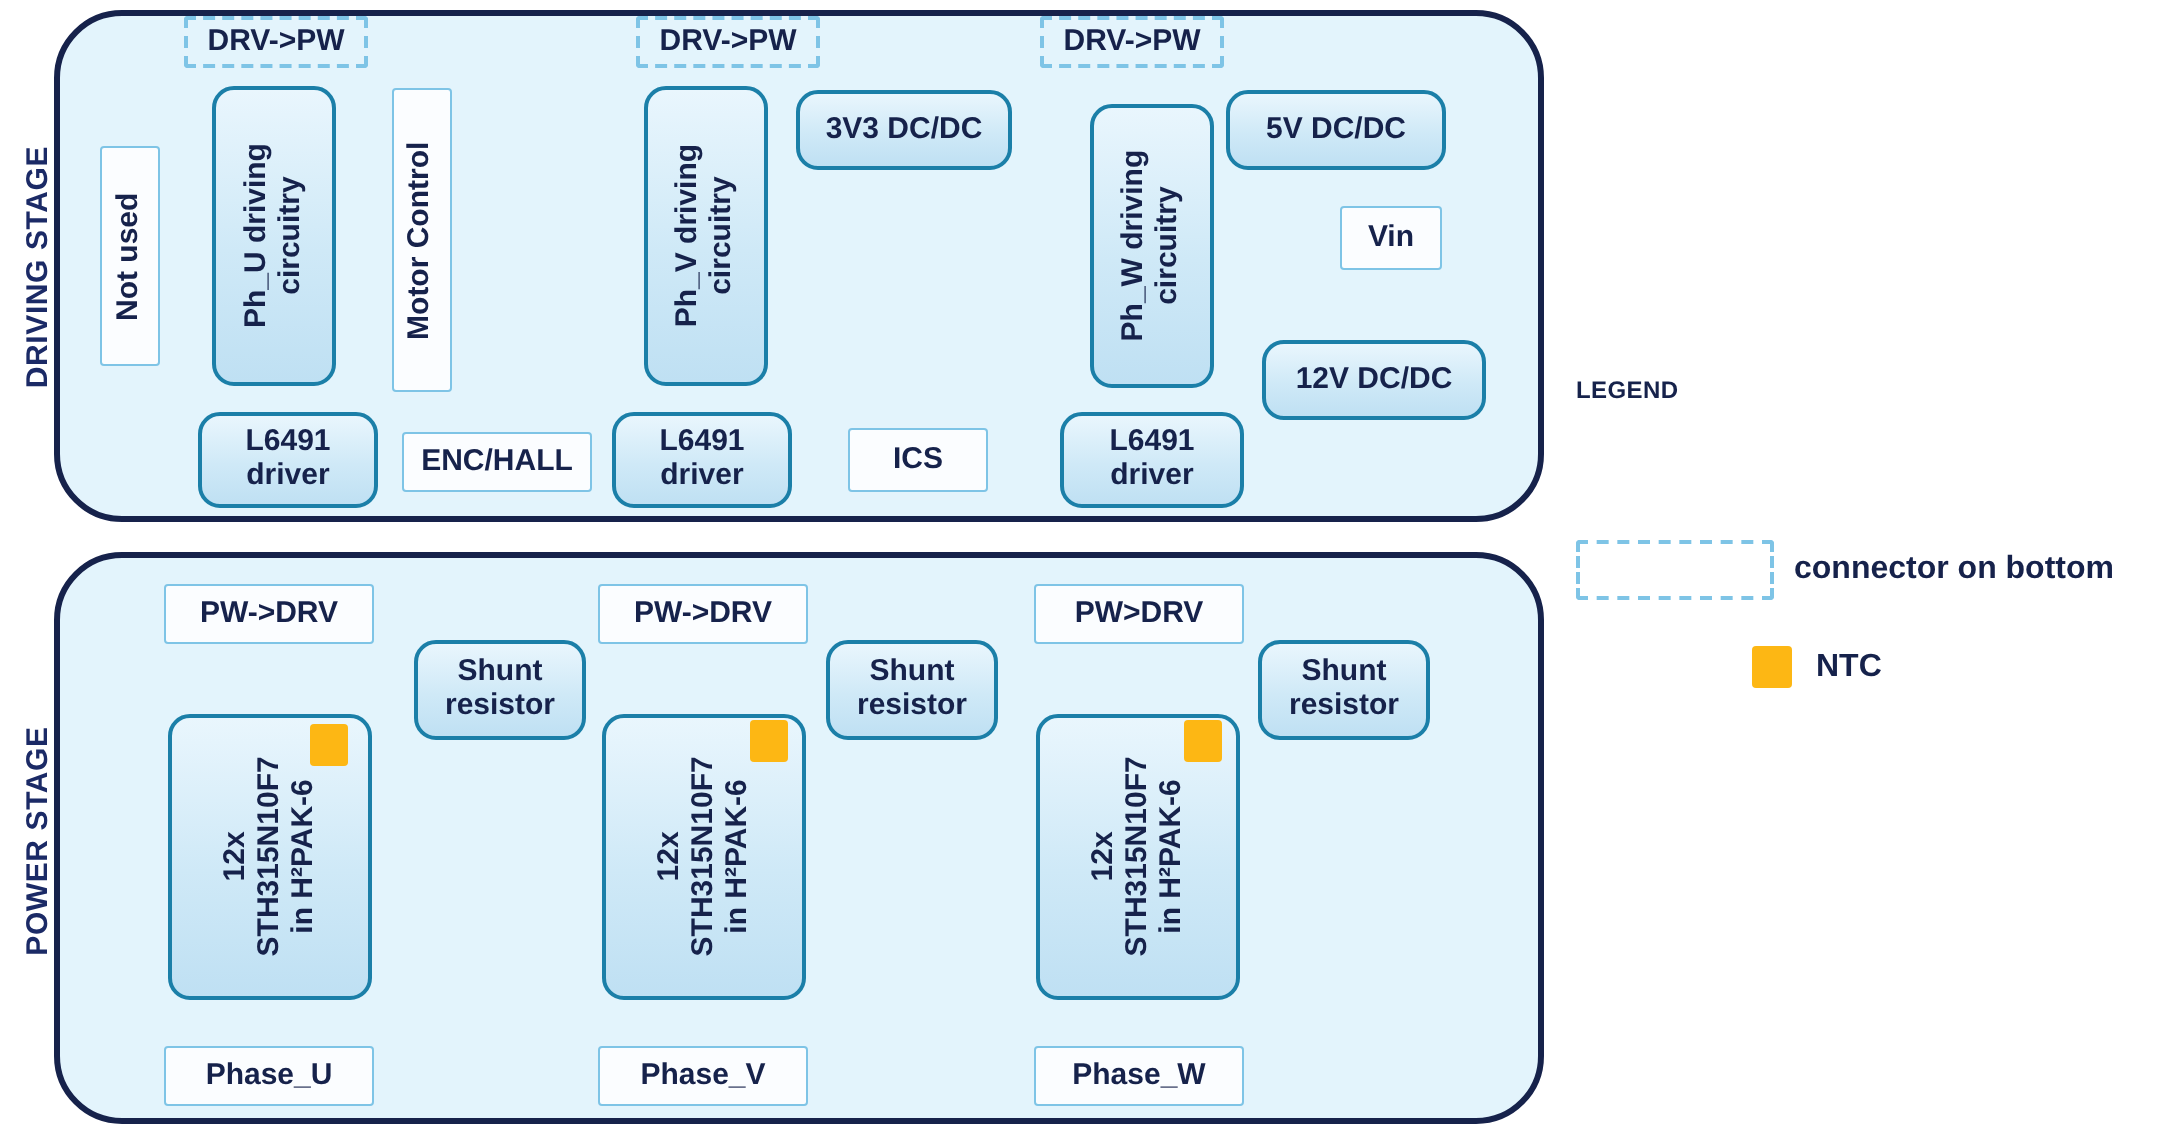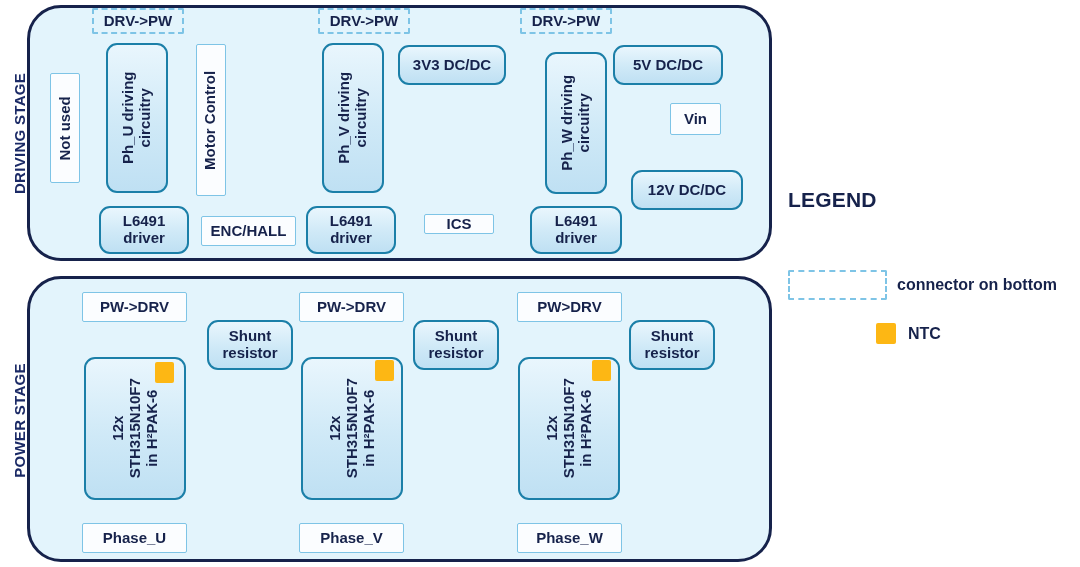--- a/index.html
+++ b/index.html
@@ -79,21 +79,21 @@
     position:absolute;
     width:19px;height:21px;
     background:#FDB714;
     border-radius:2px;
   }
 
   
   #legend{position:absolute;left:788px;top:188px;width:292px;height:165px;}
   #legend-title{
     position:absolute;left:0;top:0;
-    font-size:21px;font-weight:bold;color:#16224b;letter-spacing:.2px;
+    font-size:12px;font-weight:bold;color:#16224b;letter-spacing:.2px;
   }
   .legend-row{position:absolute;display:flex;align-items:center;}
   #legend-row-top   {left:0;top:30px;}
   #legend-row-bottom{left:0;top:82px;}
   #legend-row-ntc   {left:0;top:135px;}
   .lg-swatch-solid{
     width:99px;height:30px;background:#ffffff;
     border:1.5px solid #7ec4e6;border-radius:2px;box-sizing:border-box;
   }
   .lg-swatch-dash{
@@ -189,21 +189,21 @@
     <div>
       <div>L6491</div>
       <div>driver</div>
     </div>
   </div>
 
   <div class="blk conn" style="left:201px;top:216px;width:95px;height:30px;">
     <span>ENC/HALL</span>
   </div>
 
-  <div class="blk conn" style="left:424px;top:214px;width:70px;height:20px;">
+  <div class="blk conn" style="left:424px;top:214px;width:70px;height:32px;">
     <span>ICS</span>
   </div>
 
   <div class="stage" id="power-stage"></div>
   <div class="stage-label" id="power-stage-label">POWER STAGE</div>
 
   <div class="blk conn" style="left:82px;top:292px;width:105px;height:30px;">
     <span>PW-&gt;DRV</span>
   </div>
   <div class="blk conn" style="left:299px;top:292px;width:105px;height:30px;">

